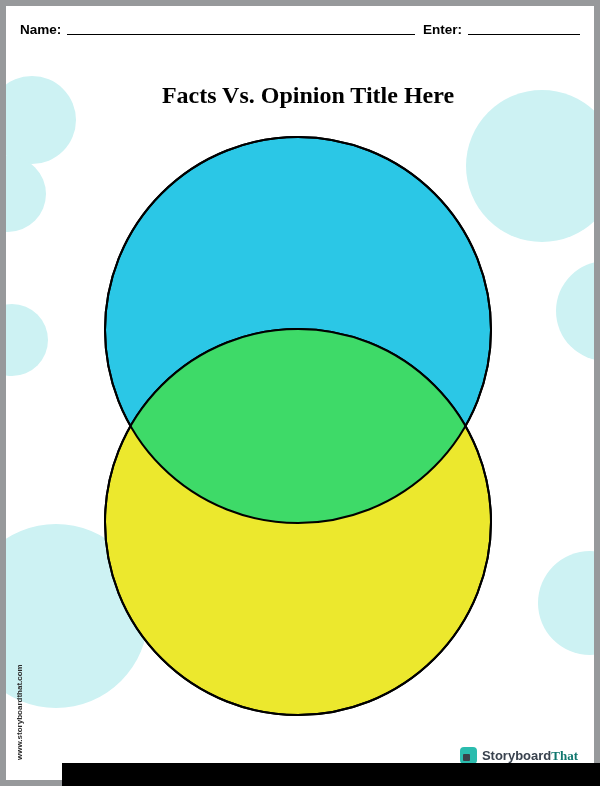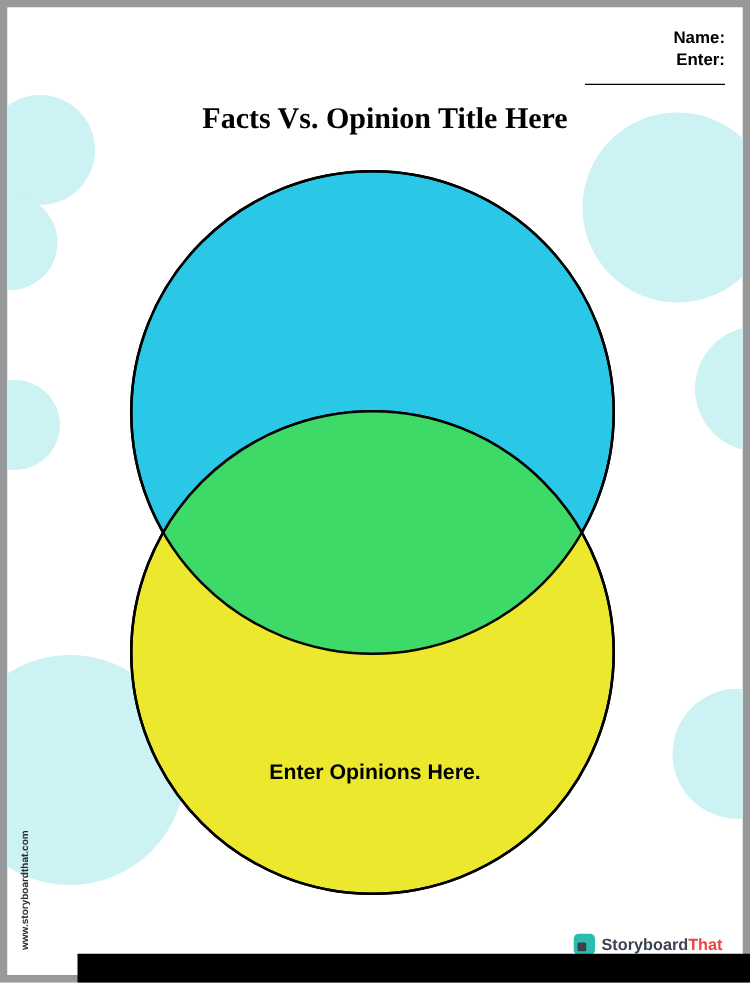--- a/index.html
+++ b/index.html
@@ -20,24 +20,23 @@
     overflow: hidden;
   }
   .decor {
     position: absolute;
     border-radius: 50%;
     background: #cdf2f3;
   }
   .header {
     position: absolute;
     top: 16px; left: 14px; right: 14px;
-    display: flex; align-items: flex-end;
+    display: flex; 
     font-weight: bold; font-size: 13.5px; color: #000;
     z-index: 3;
-    flex-direction: column;
   }
   .fill-line {
     flex: 1;
     border-bottom: 1.6px solid #000;
     margin: 0 8px 2px 6px;
     height: 12px;
   }
   .date-line {
     width: 112px;
     border-bottom: 1.6px solid #000;
@@ -95,21 +94,21 @@
   }
   .logo-icon::after {
     content: "";
     position: absolute;
     left: 3px; bottom: 3px;
     width: 7px; height: 7px;
     background: #3a4149;
     border-radius: 1px;
   }
   .logo-text { font-size: 13px; font-weight: bold; color: #39424e; }
-  .logo-text-light { color: #ef4444; }
+  .logo-text-light { color: #0f766e; font-family: Liberation Serif, serif; }
   .bottom-bar {
     position: absolute;
     left: 62px; right: 0; bottom: 0;
     height: 23px;
     background: #000;
     z-index: 30;
   }
 </style>
 </head>
 <body>
@@ -140,21 +139,20 @@
           <circle cx="292" cy="324" r="193"></circle>
         </clipPath>
       </defs>
       <circle cx="292" cy="324" r="193" stroke="#000" stroke-width="2" fill="#2bc7e6"></circle>
       <circle cx="292" cy="516" r="193" stroke="#000" stroke-width="2" fill="#ece82d"></circle>
       <circle cx="292" cy="516" r="193" clip-path="url(#clipTop)" fill="#3eda68"></circle>
       <circle cx="292" cy="324" r="193" fill="none" stroke="#000" stroke-width="2"></circle>
       <circle cx="292" cy="516" r="193" fill="none" stroke="#000" stroke-width="2"></circle>
     </svg>
 
-    <div class="venn-label opinions-label">Enter Opinions Here.</div>
 
     <div class="website">www.storyboardthat.com</div>
 
     <div class="logo">
       <span class="logo-icon"></span>
       <span class="logo-text"><span>Storyboard</span><span class="logo-text-light">That</span></span>
     </div>
 
   </div>
 </div>

